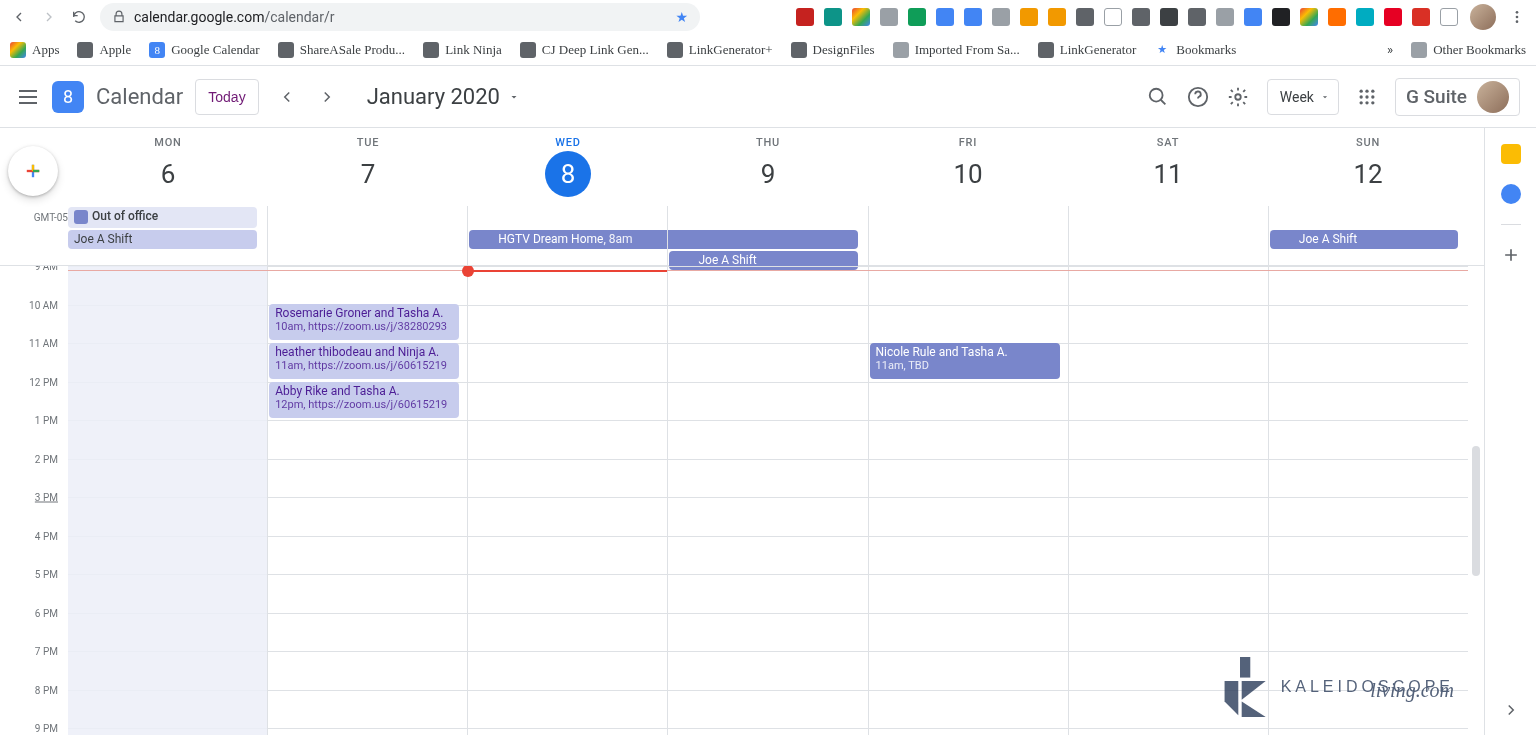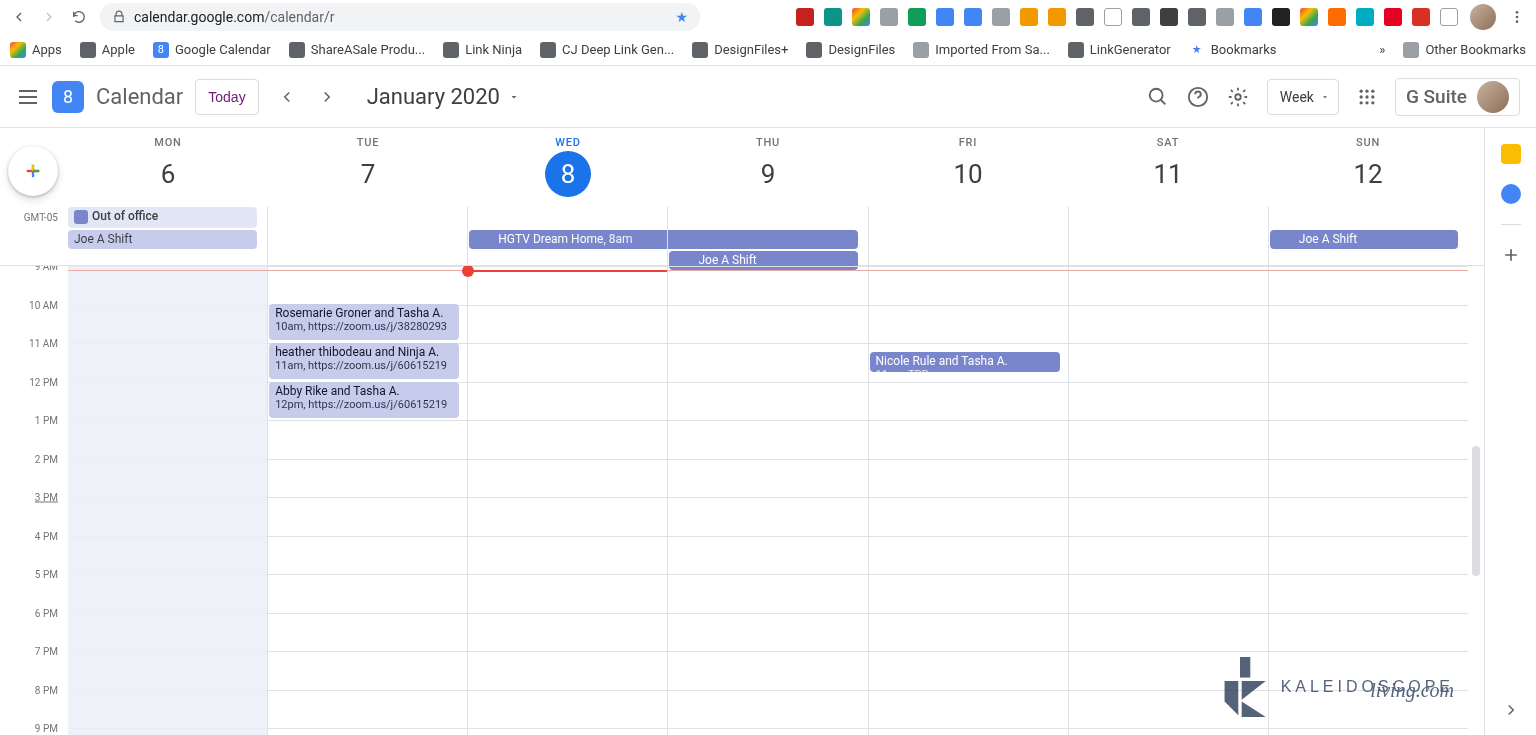--- a/index.html
+++ b/index.html
@@ -11,21 +11,21 @@
 .browser-btn.disabled { color: #bdc1c6; }
 .address-bar { flex: 0 0 600px; height: 28px; background: #f1f3f4; border-radius: 14px; display: flex; align-items: center; padding: 0 12px; gap: 8px; color: #202124; font-size: 14px; }
 .address-bar .lock { color: #5f6368; }
 .address-bar .domain { color: #202124; }
 .ext-icons { margin-left: auto; display: flex; align-items: center; gap: 10px; }
 .ext-icon { width: 18px; height: 18px; border-radius: 3px; }
 .avatar-small { width: 26px; height: 26px; border-radius: 50%; background: linear-gradient(135deg, #c9b29b, #8d6e5a); }
 
 
 .bookmark-bar { height: 32px; display: flex; align-items: center; padding: 0 10px; gap: 18px; border-bottom: 1px solid #dee1e5; font-size: 13px; color: #3c4043; }
-.bm-item { display: inline-flex; align-items: center; gap: 6px; white-space: nowrap; }
+.bm-item { display: inline-flex; align-items: center; gap: 6px; white-space: nowrap; font-family: Liberation Serif, serif; }
 .bm-icon { width: 16px; height: 16px; border-radius: 3px; display: inline-flex; align-items:center; justify-content:center; font-size:11px; }
 .bm-right { margin-left: auto; display: flex; align-items: center; gap: 18px; }
 
 
 .app-header { height: 62px; display: flex; align-items: center; padding: 0 16px; gap: 12px; border-bottom: 1px solid #dee1e5; }
 .main-menu { color: #5f6368; }
 .logo-sq { width: 32px; height: 32px; background: #4285f4; color: #fff; font-size: 18px; font-weight: 400; display: flex; align-items: center; justify-content: center; border-radius: 6px; position: relative; }
 .logo-text { font-size: 22px; color: #5f6368; font-weight: 400; }
 .today-btn { height: 36px; padding: 0 12px; border: 1px solid #dadce0; border-radius: 4px; background: #fff; font-size: 14px; color: #701a75; display: inline-flex; align-items: center; }
 .nav-arrows { display: flex; gap: 8px; }
@@ -46,21 +46,21 @@
 
 .day-headers { height: 78px; display: flex; padding-left: 68px; padding-right: 16px; }
 .day-col-h { flex: 1; display: flex; flex-direction: column; align-items: center; padding-top: 8px; }
 .day-name { font-size: 11px; font-weight: 500; letter-spacing: 0.8px; color: #70757a; }
 .day-name.today { color: #1a73e8; }
 .day-num { font-size: 26px; color: #3c4043; font-weight: 400; margin-top: 2px; width: 46px; height: 46px; display: flex; align-items: center; justify-content: center; border-radius: 50%; }
 .day-num.today { background: #1a73e8; color: #fff; }
 
 
 .allday-area { display: flex; padding-left: 0; padding-right: 16px; border-bottom: 1px solid #dee1e5; min-height: 60px; position: relative; }
-.tz-label { width: 68px; font-size: 10px; color: #70757a; text-align: right; padding-right: 10px; padding-top: 6px; }
+.tz-label { width: 68px; font-size: 10px; color: #70757a; text-align: right; padding-top: 6px; }
 .allday-cols { flex: 1; display: flex; position: relative; }
 .allday-col { flex: 1; border-left: 1px solid #dee1e5; position: relative; }
 .allday-col:first-child { border-left: none; }
 .allday-event { position: absolute; height: 19px; border-radius: 4px; font-size: 12px; padding: 0 6px; line-height: 19px; overflow: hidden; white-space: nowrap; color: #3c4043; }
 .allday-event.solid { background: #7986cb; color: #fff; padding-left: 29px; }
 .allday-event.outline { background: #c7cced; color: #3c4043; }
 .ooo-icon { display: inline-block; width: 14px; height: 14px; background: #7986cb; border-radius: 3px; vertical-align: middle; margin-right: 4px; }
 
 
 .grid-wrap { flex: 1; position: relative; overflow: hidden; }
@@ -70,21 +70,21 @@
 .time-label { position: absolute; right: 10px; font-size: 10px; color: #70757a; transform: translateY(-50%); }
 .grid-cols { flex: 1; display: flex; position: relative; padding-right: 16px; }
 .grid-col { flex: 1; border-left: 1px solid #dee1e5; position: relative; }
 .grid-col:first-child { border-left: none; }
 .hour-lines { position: absolute; left: 68px; right: 16px; top: 0; bottom: 0; pointer-events: none; }
 .hour-line { position: absolute; left: 0; right: 0; height: 1px; background: #dee1e5; }
 .ooo-shade { position: absolute; top: 0; bottom: 0; left: 0; right: 0; background: #eceef8; opacity: 0.85; }
 
 
 .grid-event { position: absolute; left: 1px; right: 8px; border-radius: 4px; padding: 2px 6px; font-size: 12px; overflow: hidden; }
-.grid-event.tentative { background: #c7cced; color: #0f172a; }
+.grid-event.tentative { background: #c7cced; color: #4c1d95; }
 .grid-event.confirmed { background: #7986cb; color: #fff; }
 .grid-event .ev-title { font-weight: 400; }
 .grid-event .ev-sub { font-size: 11px; opacity: 0.85; }
 
 
 .now-line { position: absolute; height: 2px; background: #ea4335; z-index: 5; }
 .now-dot { position: absolute; width: 12px; height: 12px; background: #ea4335; border-radius: 50%; margin-left: -6px; margin-top: -5px; z-index: 6; }
 
 
 .side-panel { width: 52px; border-left: 1px solid #dee1e5; display: flex; flex-direction: column; align-items: center; padding-top: 16px; gap: 20px; position: relative; }
@@ -186,21 +186,21 @@
     <span class="bm-item">
       <span class="bm-icon" style="background: rgb(95, 99, 104);"></span>
       <span>Link Ninja</span>
     </span>
     <span class="bm-item">
       <span class="bm-icon" style="background: rgb(95, 99, 104);"></span>
       <span>CJ Deep Link Gen...</span>
     </span>
     <span class="bm-item">
       <span class="bm-icon" style="background: rgb(95, 99, 104);"></span>
-      <span>DesignFiles+</span>
+      <span>LinkGenerator+</span>
     </span>
     <span class="bm-item">
       <span class="bm-icon" style="background: rgb(95, 99, 104);"></span>
       <span>DesignFiles</span>
     </span>
     <span class="bm-item">
       <span class="bm-icon" style="background: rgb(154, 160, 166);"></span>
       <span>Imported From Sa...</span>
     </span>
     <span class="bm-item">
@@ -413,21 +413,21 @@
                 <div class="ev-title">Abby Rike and Tasha A.</div>
                 <div class="ev-sub">12pm, https://zoom.us/j/60615219</div>
               </div>
             </div>
             <div class="grid-col">
               <div class="now-line" style="top:4px;left:0;right:0"></div>
               <div class="now-dot" style="top:4px;left:0"></div>
             </div>
             <div class="grid-col"></div>
             <div class="grid-col">
-              <div class="grid-event confirmed" style="top:86px;height:20px">
+              <div class="grid-event confirmed" style="top:77px;height:36px">
                 <div class="ev-title">Nicole Rule and Tasha A.</div>
                 <div class="ev-sub">11am, TBD</div>
               </div>
             </div>
             <div class="grid-col"></div>
             <div class="grid-col"></div>
           </div>
 
           <div style="position:absolute;top:4px;left:68px;right:16px;height:1px;background:#e8a9a3;z-index:2"></div>
         </div>

